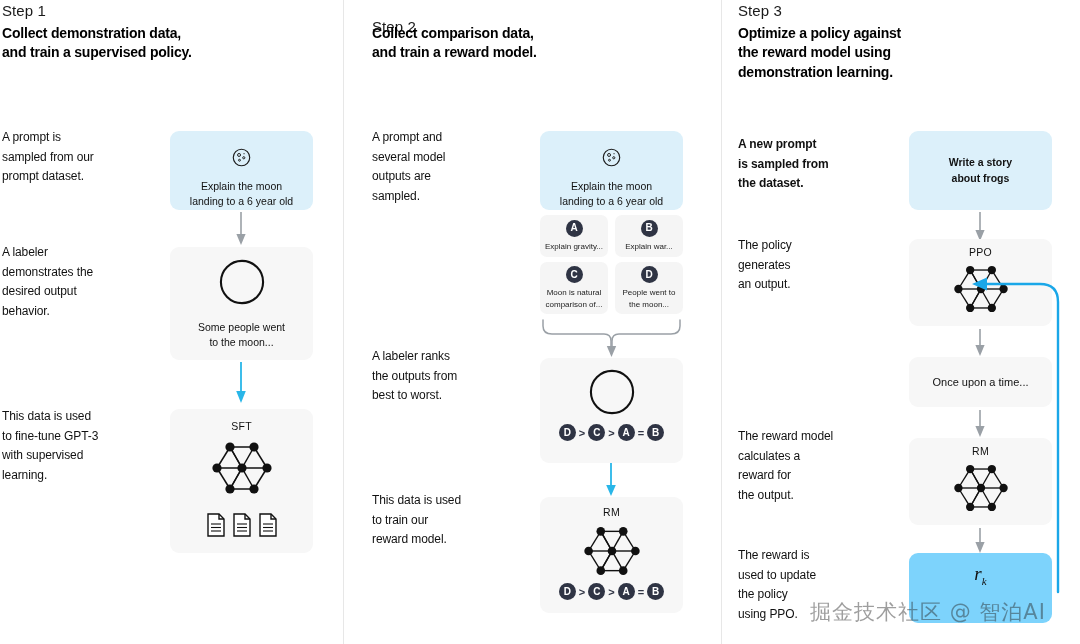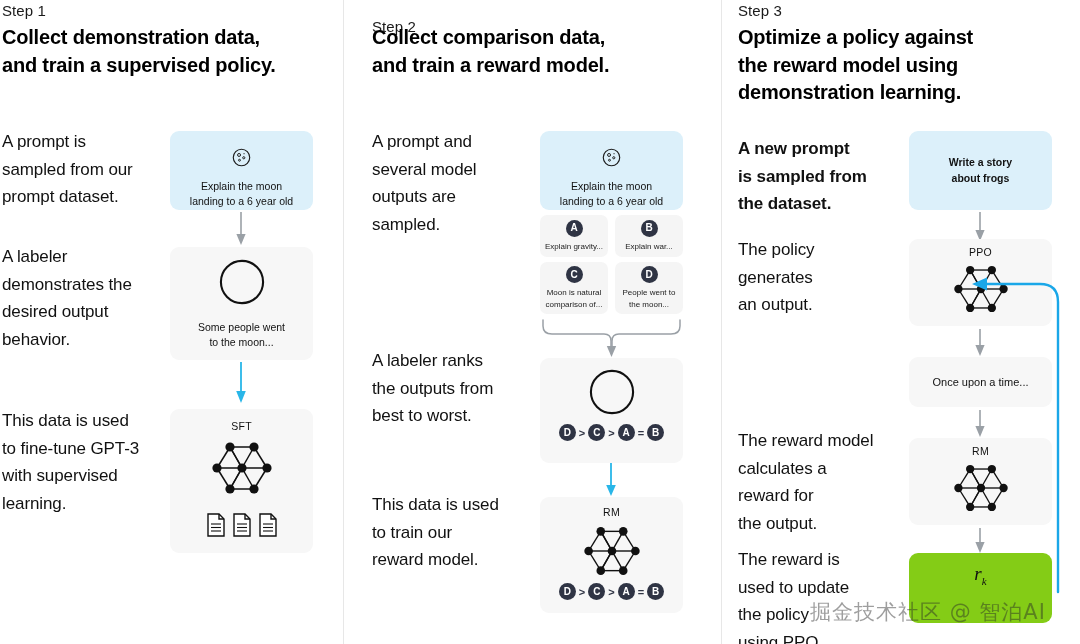--- a/index.html
+++ b/index.html
@@ -27,48 +27,48 @@
   #div1 { left: 343px; }
   #div2 { left: 721px; }
 
   .step-label {
     position: absolute;
     font-size: 15px; font-weight: 400; color: #1a1a1a;
     letter-spacing: .1px;
   }
   .step-title {
     position: absolute;
-    font-size: 20px; font-weight: 700; color: #000;
+    font-size: 14px; font-weight: 700; color: #000;
     line-height: 1.38; letter-spacing: -.2px;
     white-space: pre-line;
   }
   .body-text {
     position: absolute;
-    font-size: 17px; font-weight: 400; color: #111;
+    font-size: 12px; font-weight: 400; color: #111;
     line-height: 1.63; letter-spacing: -.1px;
     white-space: pre-line;
   }
 
   
   .prompt-box {
     position: absolute;
     background: #dcf0fa;
     border-radius: 9px;
     display: flex; flex-direction: column;
     align-items: center; justify-content: center;
     text-align: center;
     font-size: 10.5px; line-height: 1.45; color: #111;
     white-space: pre-line;
   }
   .panel {
     position: absolute;
     background: #f7f7f7;
     border-radius: 9px;
   }
-  .panel-white { background: #84cc16; }
+  .panel-white { background: #7dd3fc; }
 
   .moon-ic { margin-bottom: 6px; }
 
   .arrow-gray, .arrow-blue { position: absolute; }
 
   .nn-label {
     position: absolute; width: 100%; text-align: center;
     font-size: 10.5px; color: #111; letter-spacing: .3px;
   }
 

